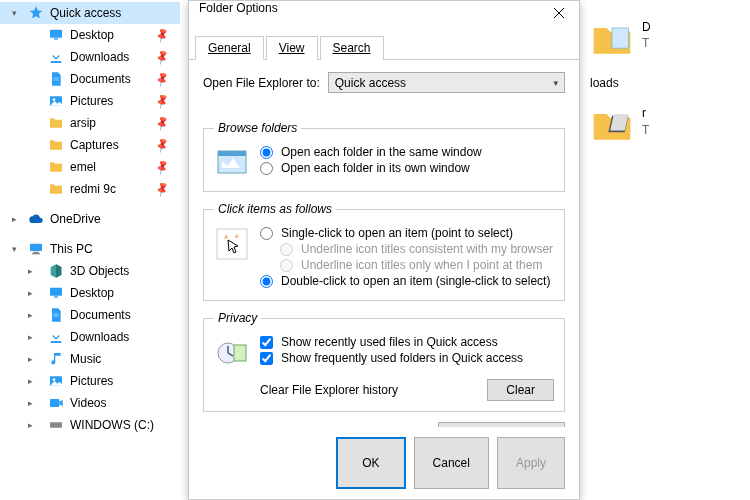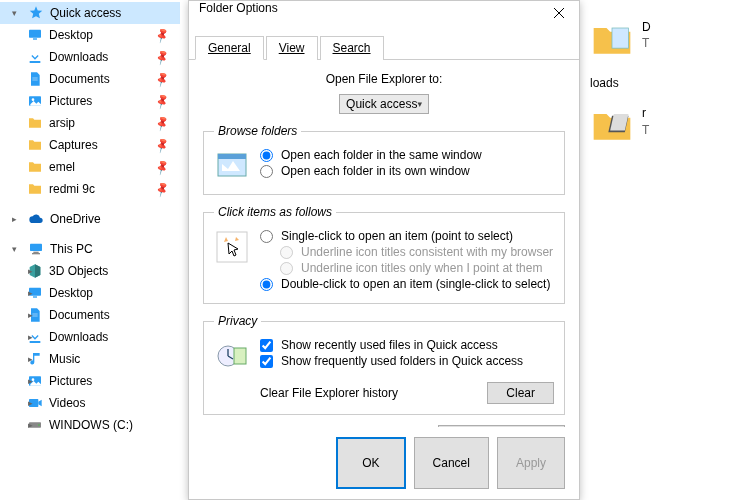--- a/index.html
+++ b/index.html
@@ -47,21 +47,21 @@
     align-items: center;
     justify-content: center;
   }
   .tree-item .pin {
     margin-left: auto;
     color: #888;
     font-size: 11px;
     transform: rotate(-30deg);
     margin-right: 6px;
   }
-  .tree-item.sub { padding-left: 27px; }
+  .tree-item.sub { padding-left: 48px; }
   .tree-item.sub .expander { left: 28px; }
   .tree-item svg { display: block; }
 
   .right-panel {
     position: absolute;
     left: 590px;
     top: 20px;
     width: 160px;
   }
   .big-item {
@@ -122,22 +122,21 @@
   }
   .dialog-body {
     padding: 12px 14px 8px 14px;
     flex: 1;
     overflow: hidden;
   }
   .row {
     display: flex;
     align-items: center;
     gap: 8px;
-    margin-bottom: 10px;
-    flex-direction: column;
+    margin-bottom: 28px;
   }
   .combo {
     flex: 1;
     border: 1px solid #aaa;
     background: #eaeaea;
     padding: 2px 6px;
     height: 21px;
     display: flex;
     align-items: center;
     justify-content: space-between;

